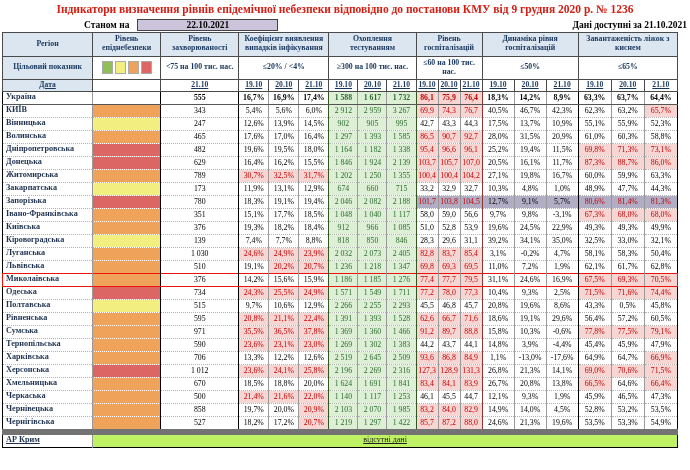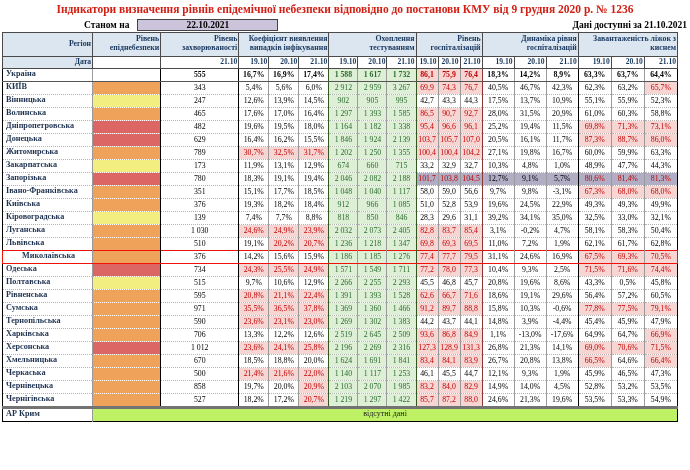--- a/index.html
+++ b/index.html
@@ -2,38 +2,38 @@
 <html><head>
 <meta charset="utf-8">
 <style>
   html,body{margin:0;padding:0;background:#fff;}
   body{width:690px;height:470px;overflow:hidden;font-family:"Liberation Serif",serif;}
   .title{color:#d21f14;font-weight:bold;font-size:11.5px;text-align:center;padding-top:3px;line-height:1.1;}
   .subbar{display:flex;justify-content:space-between;align-items:center;margin:3px 3px 1px 2px;font-size:9.5px;font-weight:bold;color:#000;}
   .asof{display:flex;align-items:center;margin-left:82px;justify-content:space-between;}
   .asof-box{background:#cbc4da;border:1px solid #444;padding:0 48px;margin-left:8px;font-size:9.5px;}
   table{border-collapse:collapse;table-layout:fixed;width:676px;margin-left:2px;border:1.6px solid #000;}
-  th{background:#dce6f1;color:#17365d;font-size:7.8px;font-weight:bold;border:1px solid #4a4a4a;padding:0 1px;line-height:1.15;text-align:right;}
+  th{background:#dce6f1;color:#17365d;font-size:7.8px;font-weight:bold;border:1px solid #4a4a4a;padding:0 1px;line-height:1.15;text-align:center;}
   tr.ha th{height:23px;}
   tr.hb th{height:22px;}
-  tr.hc th{height:11px;font-size:7.6px;}
+  tr.hc th{height:11px;font-size:7.6px;text-decoration:underline;}
   tr.hb th:not(.hcol), tr.hc th:not(.hcol){background:#fff;}
   td{font-size:7.8px;height:12px;padding:0 1px;border-left:1px solid #9a9a9a;border-bottom:1px dotted #b3b3b3;text-align:center;color:#000;line-height:1.05;overflow:hidden;white-space:nowrap;}
   td.rname{text-align:left;font-weight:bold;color:#1f3250;font-size:8.2px;padding-left:3px;white-space:normal;border-left:none;}
   td.nodata{font-size:8px;color:#222;background:#bef264;}
   .grn{background:#ddefd5;color:#2c6b2f;}
   .pink{background:#f7d5d2;color:#c00000;}
   .sel{background:#b0adc4 !important;}
   .bl-k{border-left:1.5px solid #000 !important;}
   .bl-g{border-left:1.5px solid #31571f !important;}
   .bl-r{border-left:1.5px solid #8c3734 !important;}
   tr.b td{font-weight:bold;}
   tr.botrule td{border-bottom:1px solid #555;margin-top:48px;}
-  tr.toprule td{border-top:3px solid #737373;}
-  tr.hl td{border-top:1.7px solid #ee1208;border-bottom:1.7px solid #ee1208;text-align:center;}
+  tr.toprule td{border-top:6px solid #737373;text-decoration:underline;}
+  tr.hl td{border-top:1.7px solid #ee1208;border-bottom:1.7px solid #ee1208;}
   tr.hl td:first-child{border-left:1.7px solid #ee1208;}
   tr.hl td:last-child{border-right:1.7px solid #ee1208;}
   .sw{display:inline-block;width:9px;height:11px;margin:0 1px;border:1px solid #aaa;vertical-align:middle;}
 </style>
 </head>
 <body>
 
 <div class="title">Індикатори визначення рівнів епідемічної небезпеки відповідно до постанови КМУ від 9 грудня 2020 р. № 1236</div>
 
 <div class="subbar">
@@ -69,20 +69,30 @@
     <tr class="ha">
       <th class="hcol">Регіон</th>
       <th>Рівень епіднебезпеки</th>
       <th class="bl-k">Рівень захворюваності</th>
       <th class="bl-k" colspan="3">Коефіцієнт виявлення випадків інфікування</th>
       <th class="bl-g" colspan="3">Охоплення тестуванням</th>
       <th class="bl-g" colspan="3">Рівень госпіталізацій</th>
       <th class="bl-r" colspan="3">Динаміка рівня госпіталізацій</th>
       <th class="bl-k" colspan="3">Завантаженість ліжок з киснем</th>
     </tr>
+    <tr class="hb">
+      <th class="hcol">Цільовий показник</th>
+      <th><span class="sw" style="background: rgb(144, 191, 88);"></span><span class="sw" style="background: rgb(242, 238, 127);"></span><span class="sw" style="background: rgb(239, 163, 90);"></span><span class="sw" style="background: rgb(220, 102, 99);"></span></th>
+      <th class="bl-k">&lt;75 на 100 тис. нас.</th>
+      <th class="bl-k" colspan="3">≤20% / &lt;4%</th>
+      <th class="bl-g" colspan="3">≥300 на 100 тис. нас.</th>
+      <th class="bl-g" colspan="3">≤60 на 100 тис. нас.</th>
+      <th class="bl-r" colspan="3">≤50%</th>
+      <th class="bl-k" colspan="3">≤65%</th>
+    </tr>
     <tr class="hc">
       <th class="hcol">Дата</th>
       <th></th>
       <th class="bl-k">21.10</th>
       <th class="bl-k">19.10</th>
       <th>20.10</th>
       <th>21.10</th>
       <th class="bl-g">19.10</th>
       <th>20.10</th>
       <th>21.10</th>

